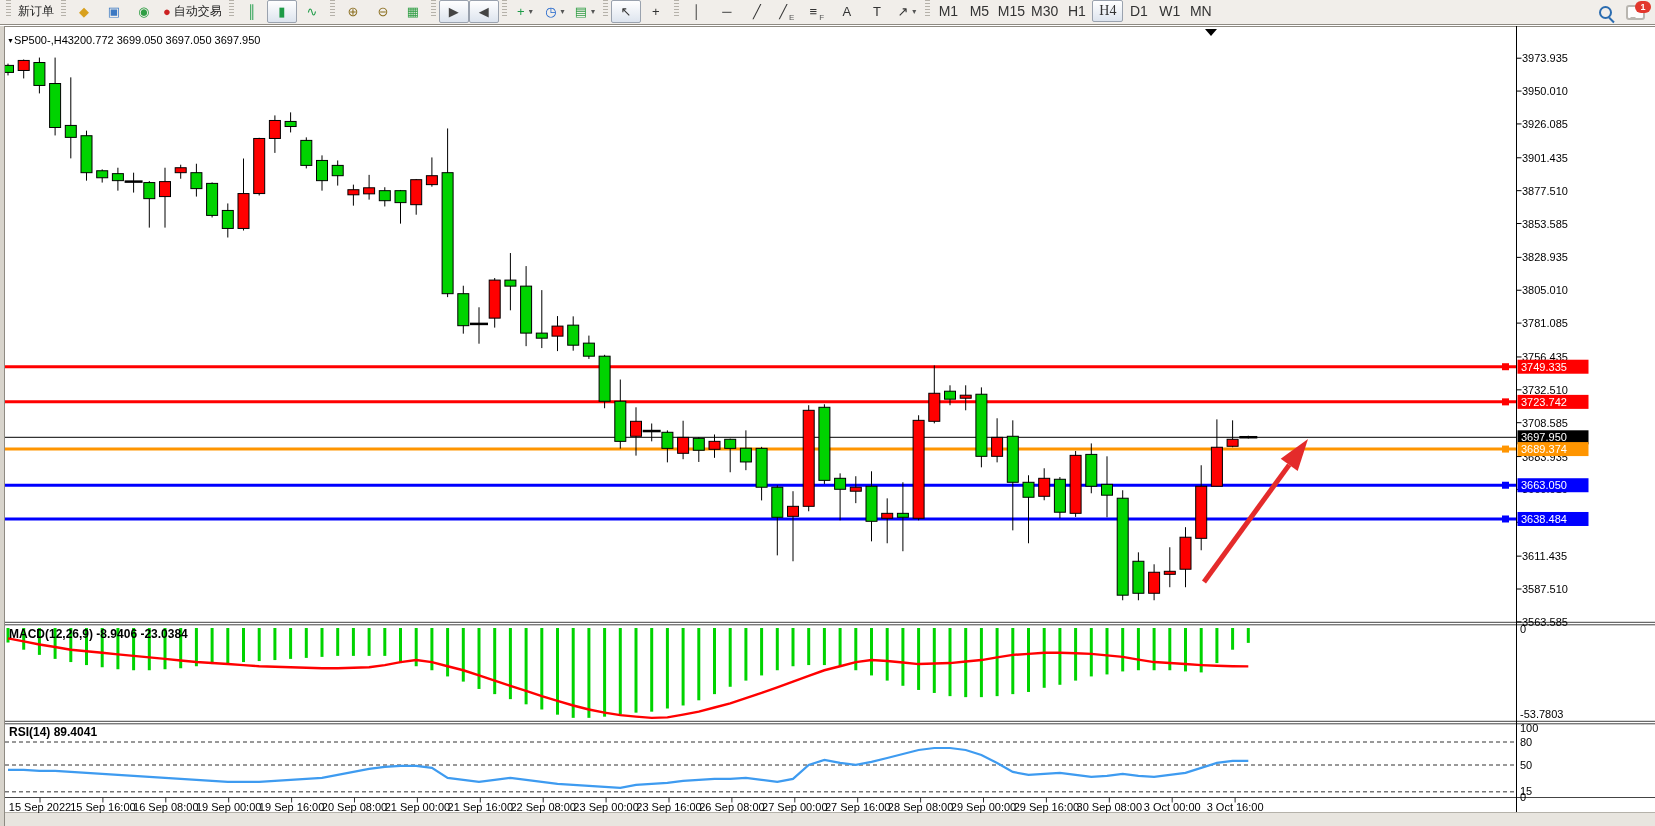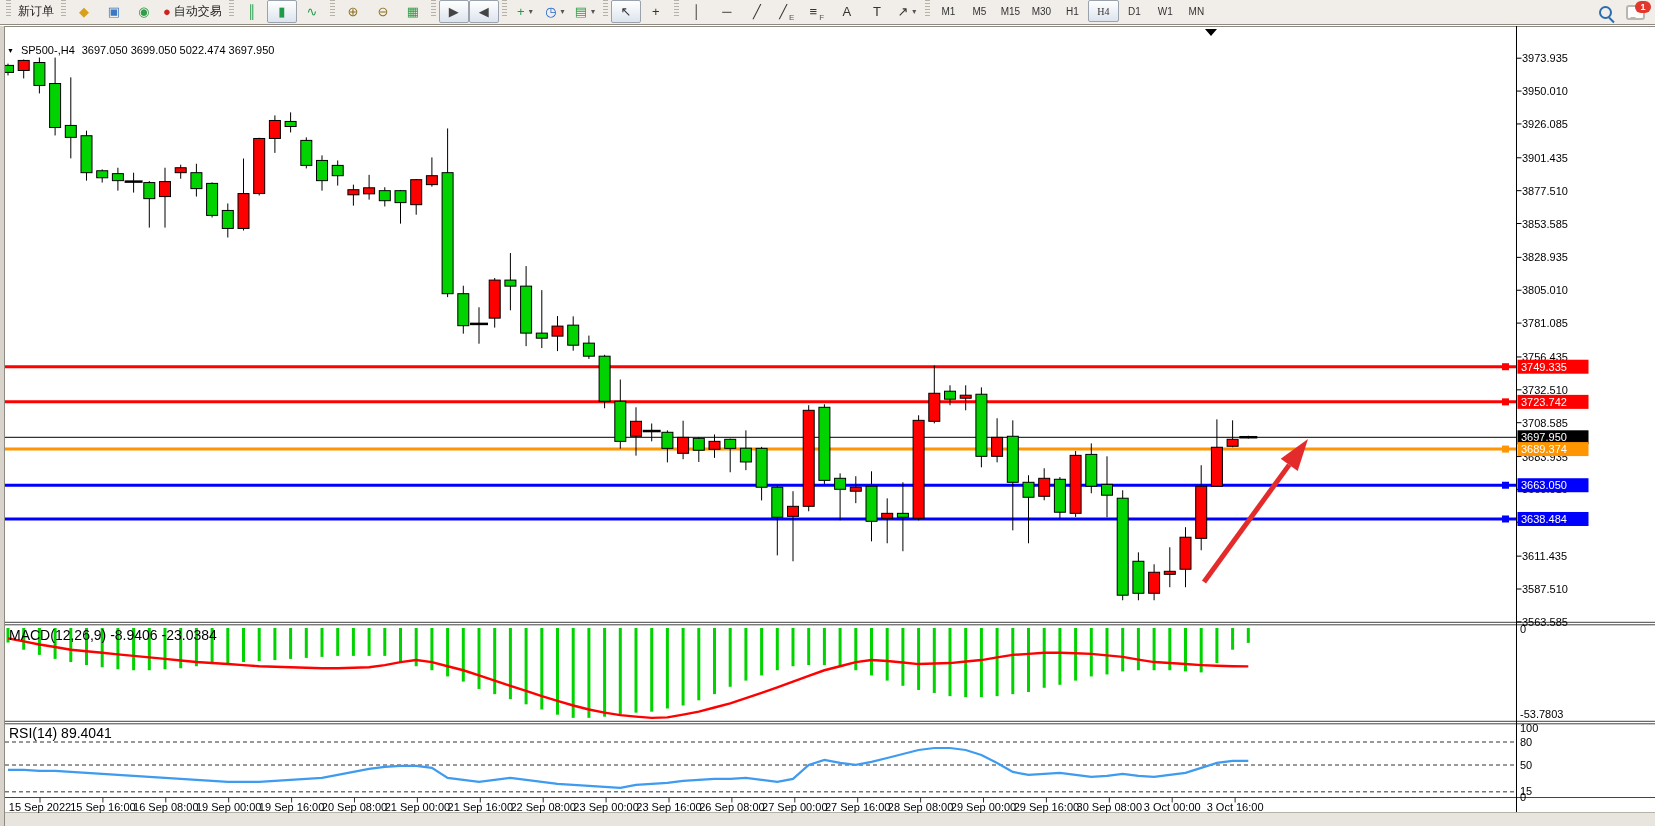--- a/index.html
+++ b/index.html
@@ -10,34 +10,34 @@
     border-bottom:1px solid #8e8a82;display:flex;align-items:flex-start;padding-left:3px;box-sizing:border-box;z-index:5;}
   .tb-grip{width:5px;height:18px;margin:0 3px;background:repeating-linear-gradient(180deg,#b5b1a9 0 1px,transparent 1px 3px);}
   .tb-btn{height:21px;min-width:22px;padding:0 3px;display:inline-flex;align-items:center;justify-content:center;
     font-size:12px;color:#222;border:1px solid transparent;border-radius:2px;cursor:default;gap:3px;}
   .tb-btn.active{border:1px solid #9aa2ae;background:linear-gradient(#ffffff,#dde4ee);}
   .tb-btn .glyph{font-size:13px;line-height:1;display:inline-block;}
   .tb-btn .sub{font-size:8px;color:#555;align-self:flex-end;margin-left:-1px;}
   .tb-btn .caret{font-size:8px;color:#555;margin-left:1px;}
   .tb-btn .tb-label{font-size:12px;}
   .tf-btn{height:20px;min-width:25px;padding:0 2px;display:inline-flex;align-items:center;justify-content:center;
-    font-size:10px;color:#333;border:1px solid transparent;border-radius:2px;}
+    font-size:14px;color:#333;border:1px solid transparent;border-radius:2px;}
   .tf-btn.active{border:1px solid #9aa2ae;background:linear-gradient(#ffffff,#dde4ee);font-family:Liberation Serif, serif;}
   #tb-right{position:absolute;right:10px;top:0;height:25px;display:flex;align-items:center;gap:14px;}
   .mag{width:9px;height:9px;border:2px solid #2b6cb0;border-radius:50%;position:relative;}
   .mag::after{content:"";position:absolute;width:7px;height:2px;background:#2b6cb0;transform:rotate(45deg);right:-5px;bottom:-4px;}
   .chat{width:15px;height:11px;border:2px solid #b9b6b0;border-radius:3px;background:#fdfdfd;position:relative;}
   .chat::after{content:"";position:absolute;left:2px;bottom:-5px;border:3px solid transparent;border-top-color:#b9b6b0;}
   .chat-badge{position:absolute;top:-6px;right:-8px;min-width:12px;height:12px;border-radius:7px;background:#e2372c;
     color:#fff;font-size:9px;font-weight:bold;display:flex;align-items:center;justify-content:center;padding:0 2px;}
   
   #chart-area{position:absolute;left:0;top:26px;width:1655px;height:800px;background:#fff;}
   #chart-svg{position:absolute;left:0;top:0;pointer-events:none;}
-  .pane-label{position:absolute;font-size:14px;color:#000;white-space:pre;z-index:3;}
-  #chart-title{position:absolute;left:7px;top:18px;font-size:11px;color:#000;display:flex;align-items:center;gap:7px;z-index:3;}
+  .pane-label{position:absolute;font-size:12px;color:#000;white-space:pre;z-index:3;font-weight:bold;}
+  #chart-title{position:absolute;left:7px;top:8px;font-size:11px;color:#000;display:flex;align-items:center;z-index:3;}
   #chart-title .tri{font-size:7px;color:#000;}
   #left-border{position:absolute;left:0;top:26px;width:4px;height:800px;background:#d8d4cc;border-right:1px solid #8e8a82;z-index:2;}
 </style>
 </head>
 <body>
 
 <div id="app">
   <div id="toolbar">
     <div class="tb-grip"></div>
       <div class="tb-btn">
@@ -149,21 +149,21 @@
       </span>
     </div>
   </div>
 
   <div id="left-border"></div>
 
   <div id="chart-area">
     <div id="chart-title">
       <span class="tri">▼</span>
       <span>SP500-,H4</span>
-      <span>3697.050 3699.050 5022.474 3697.950</span>
+      <span>3200.772 3699.050 3697.050 3697.950</span>
     </div>
     <div class="pane-label" style="left:9px;top:601px;">MACD(12,26,9) -8.9406 -23.0384</div>
     <div class="pane-label" style="left:9px;top:699px;">RSI(14) 89.4041</div>
     <svg id="chart-svg" width="1655" height="800" viewBox="0 0 1655 800">
         <rect x="0" y="786" width="1655" height="14" fill="#e8e5df"></rect>
         <line x1="0" y1="786.5" x2="1655" y2="786.5" stroke="#b5b2aa" stroke-width="1"></line>
         <line x1="0" y1="0.5" x2="1655" y2="0.5" stroke="#8e8a82" stroke-width="1"></line>
         <g>
           <line x1="5" y1="340.7175639999997" x2="1516.5" y2="340.7175639999997" stroke="#FF0000" stroke-width="3"></line>
           <rect x="1502" y="337.2175639999997" width="7" height="7" fill="#FF0000"></rect>

